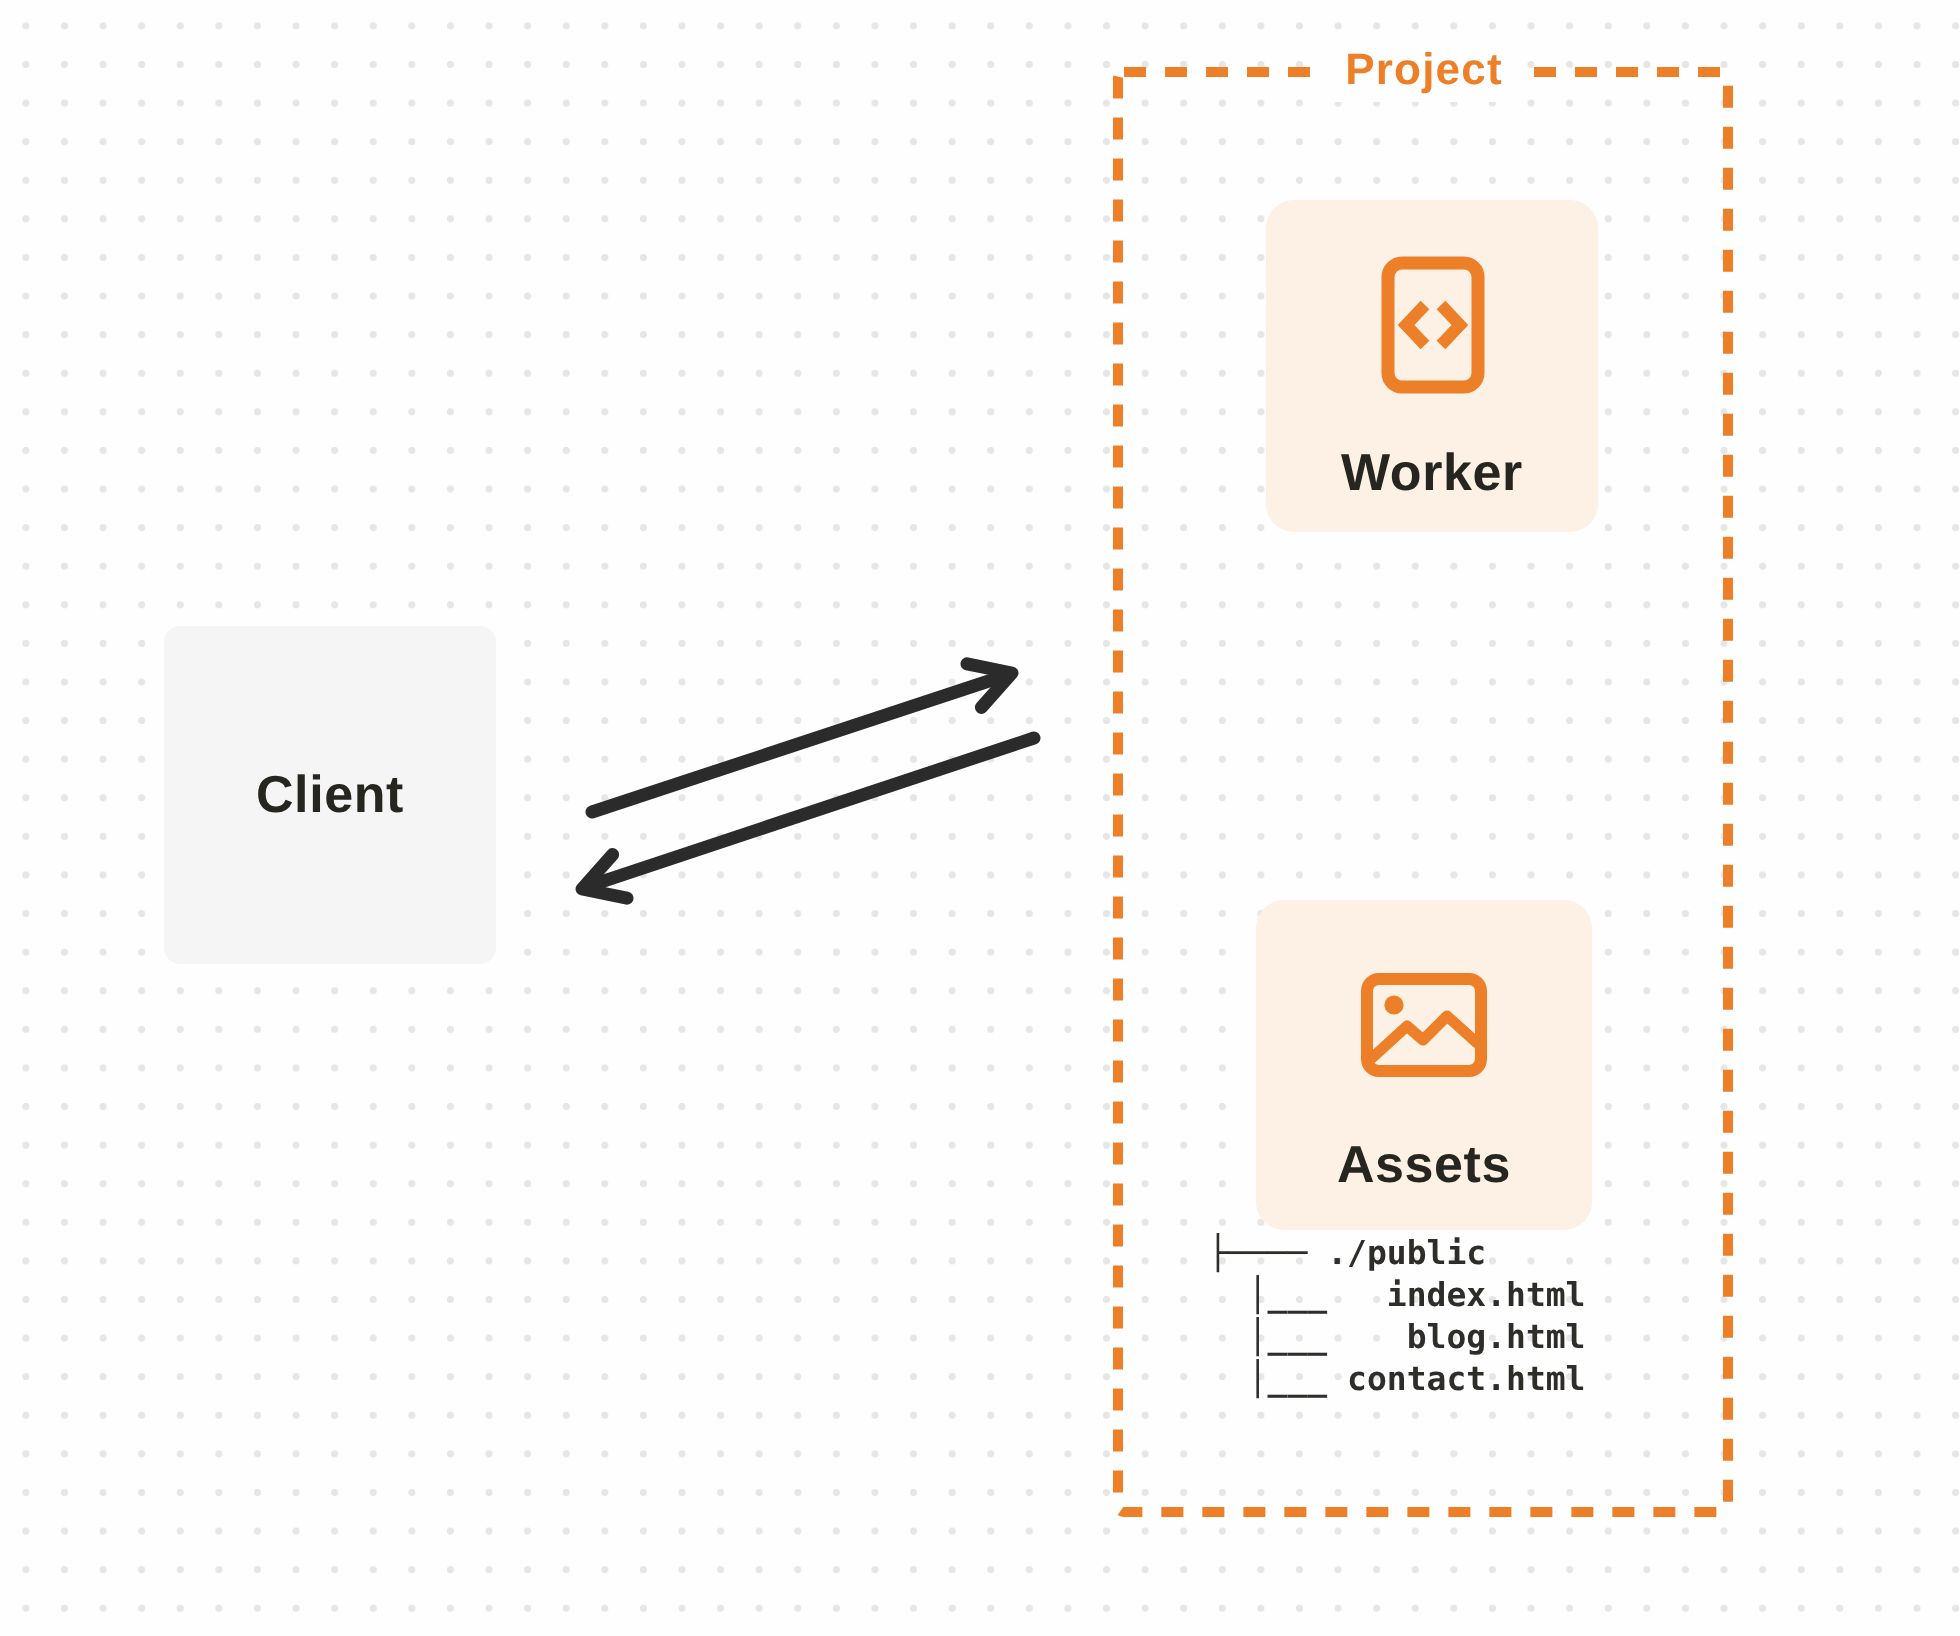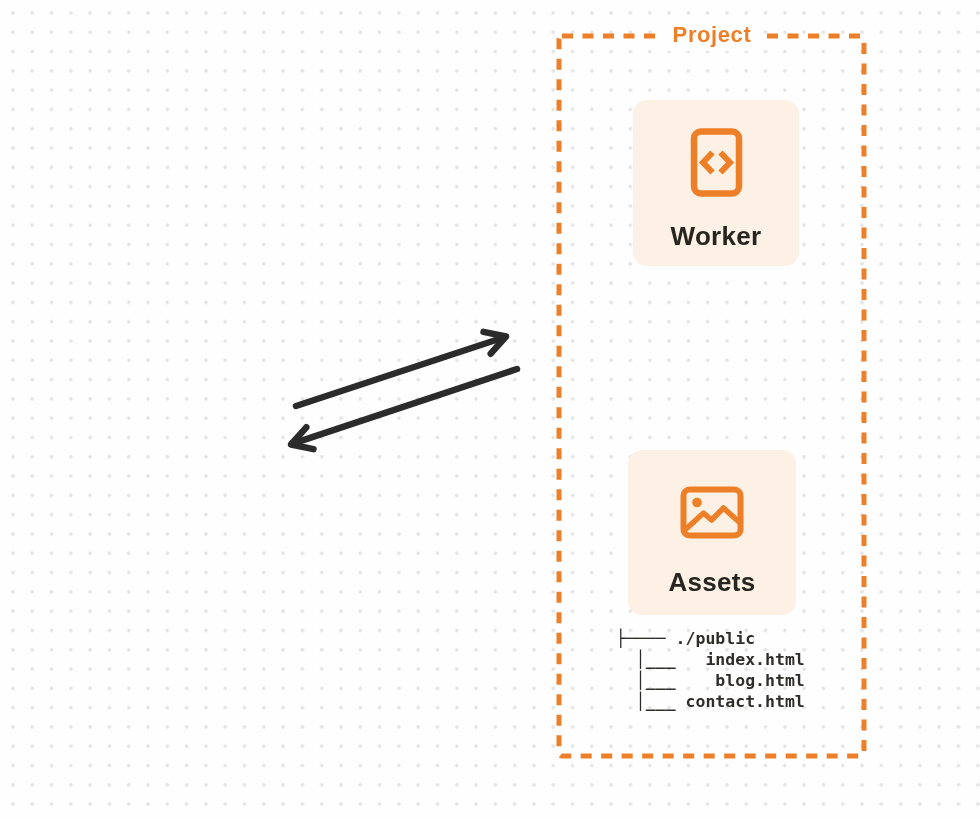--- a/index.html
+++ b/index.html
@@ -73,21 +73,21 @@
     color: #262523;
     font-size: 19px;
     font-weight: bold;
     letter-spacing: 0.2px;
     white-space: nowrap;
   }
   pre.file-tree {
     position: absolute;
     left: 604px;
     top: 616px;
-    margin: 12px;
+    margin: 0;
     font-family: "DejaVu Sans Mono", monospace;
     font-size: 16.5px;
     font-weight: bold;
     line-height: 21px;
     color: #2e2d2a;
     white-space: pre;
   }
 </style>
 </head>
 <body>
@@ -131,15 +131,18 @@
       </svg>
     </span>
     <div class="card-label">Worker</div>
   </div>
 
   <pre class="file-tree">├──── ./public
   │___   index.html
   │___    blog.html
   │___ contact.html</pre>
 
+  <div class="card card-client">
+    <div class="card-label">Client</div>
+  </div>
 
 
 </div>
 
 </body></html>

